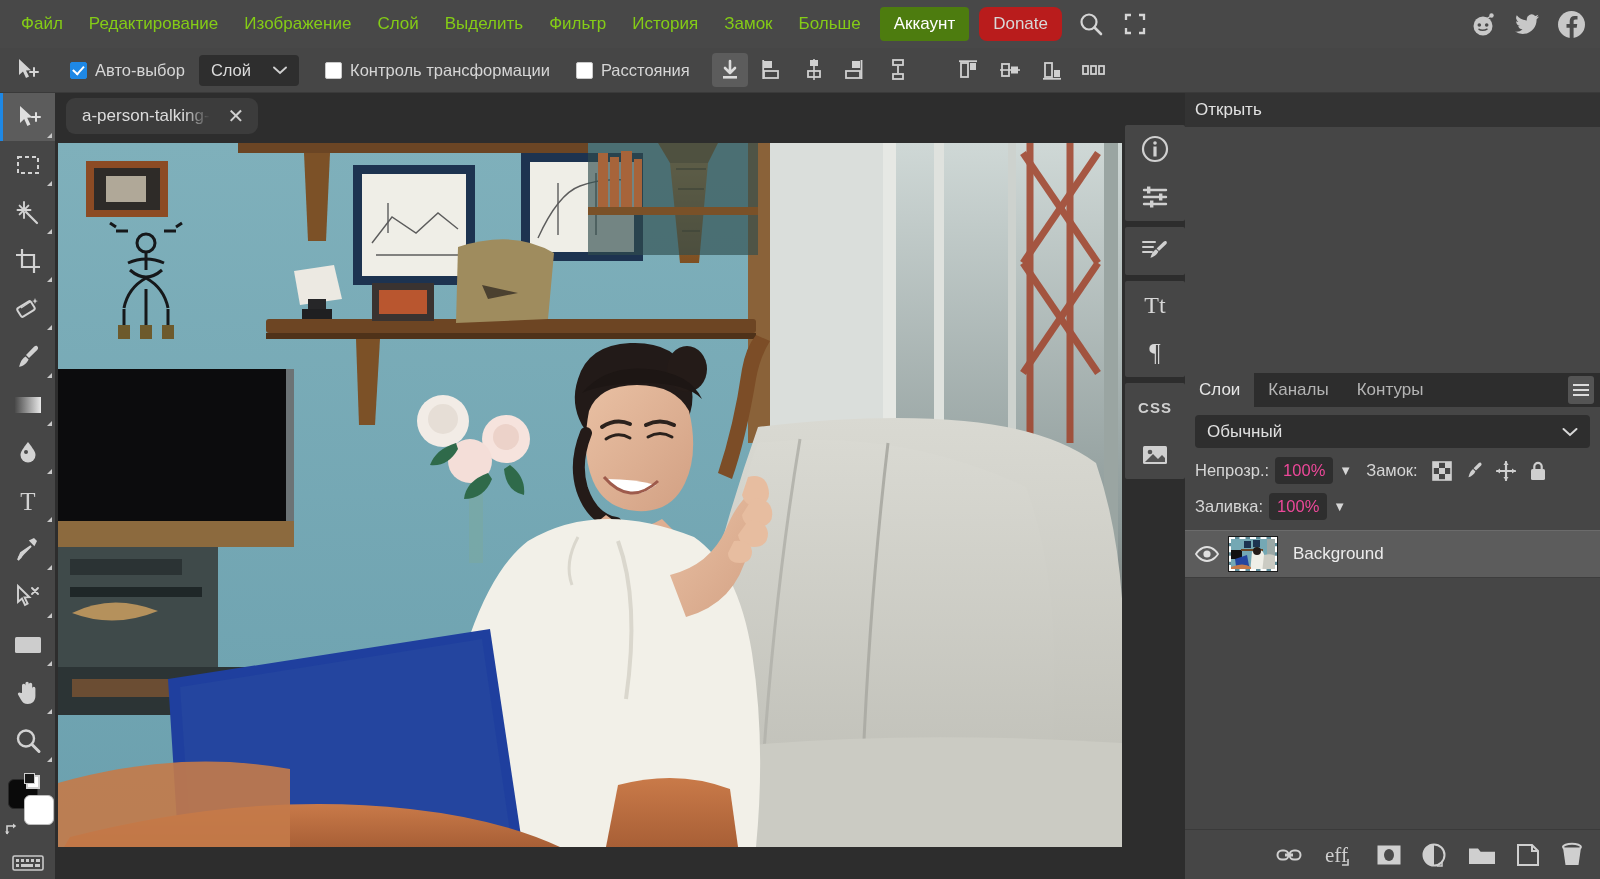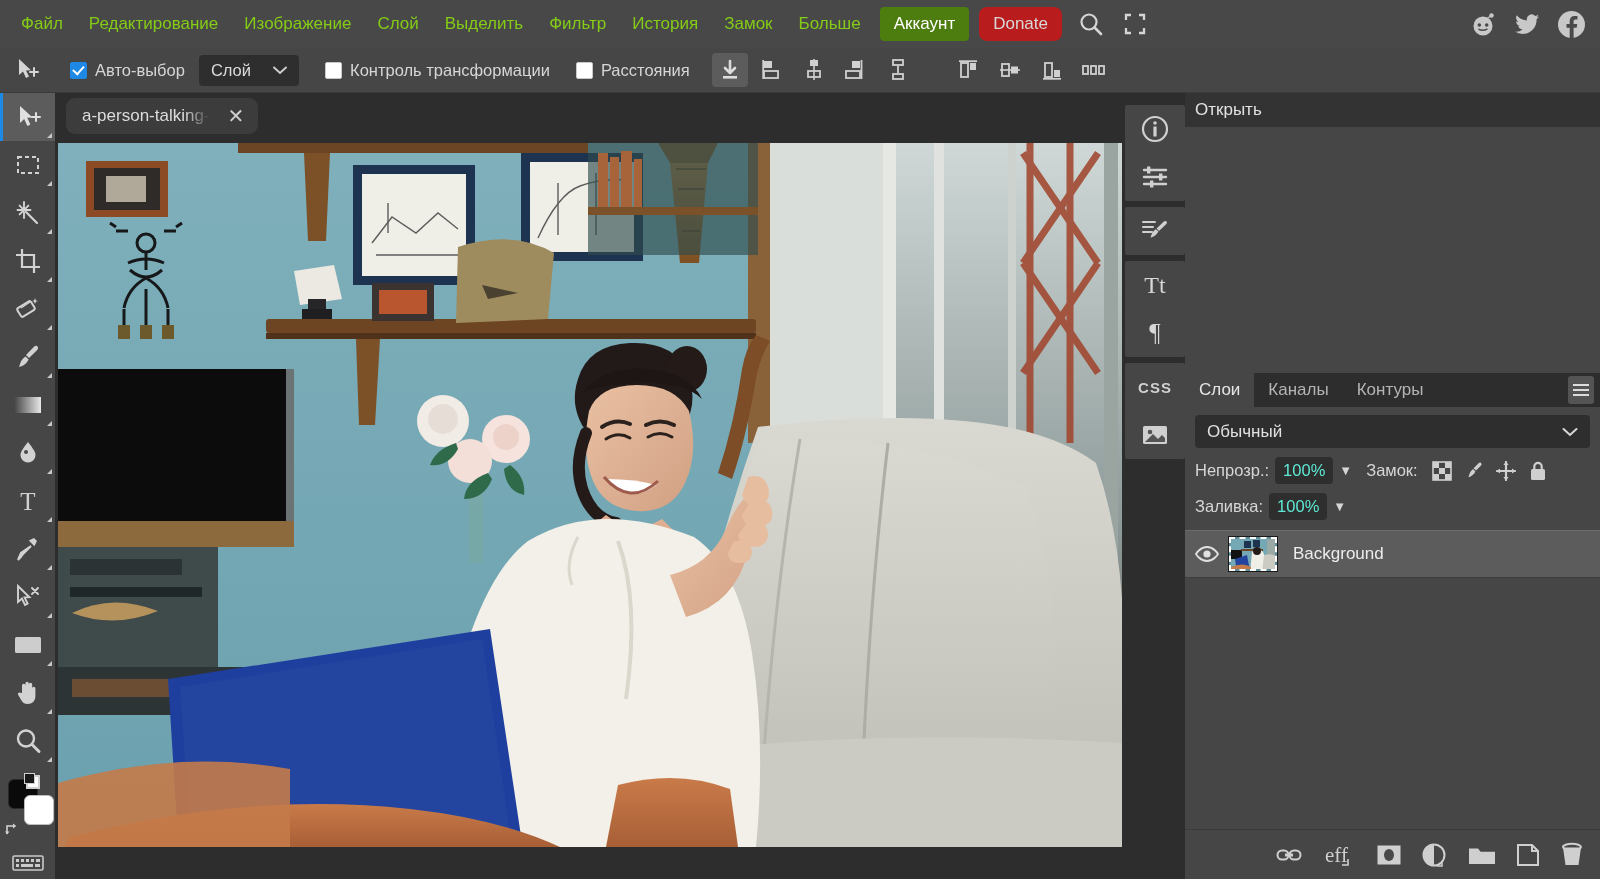--- a/index.html
+++ b/index.html
@@ -195,21 +195,21 @@
     margin: 8px 10px 0 10px; height: 33px; background: #2e2e2e;
     border-radius: 4px; display: flex; align-items: center;
     justify-content: space-between; padding: 0 12px;
     color: #e0e0e0; font-size: 17px;
   }
   .opacity-row {
     display: flex; align-items: center; margin: 9px 0 0 10px; gap: 6px;
   }
   .row-label { color: #d6d6d6; font-size: 16.5px; white-space: nowrap; }
   .num-box {
-    background: #2e2e2e; border-radius: 4px; color: #5eead4;
+    background: #2e2e2e; border-radius: 4px; color: #ec4899;
     font-size: 16.5px; padding: 4px 8px;
   }
   .caret-dn { color: #d6d6d6; font-size: 13px; }
   .lock-icons { display: flex; align-items: center; gap: 12px; margin-left: 8px; }
 
   .layer-row {
     margin-top: 10px; height: 48px; background: #5c5c5c;
     display: flex; align-items: center; border-top: 1px solid #6b6b6b;
     border-bottom: 1px solid #3d3d3d;
   }
@@ -719,21 +719,21 @@
         <path d="M0 756 q120 -44 260 -34" stroke="#b06c3f" stroke-width="6" fill="none" opacity="0.5"></path>
 
         <path d="M0 640 q120 -34 232 -14 l0 78 L0 704z" fill="#c47a49" opacity="0.9"></path>
       </svg>
     </div>
     <div class="scroll-h"></div>
   </div>
 
   <div class="rail">
 
-    <div style="padding-top:12px;">
+    <div style="padding-top:32px;">
       <div class="rail-grp">
         <div class="rail-btn">
           <svg class="ico" width="30" height="30" viewBox="0 0 30 30">
             <circle cx="15" cy="15" r="12" fill="none" stroke="#d0d0d0" stroke-width="2.2"></circle>
             <circle cx="15" cy="9" r="1.8" fill="#d0d0d0"></circle>
             <rect x="13.4" y="12.5" width="3.2" height="10" fill="#d0d0d0"></rect>
           </svg>
         </div>
         <div class="rail-btn">
           <svg class="ico" width="30" height="26" viewBox="0 0 30 26">

